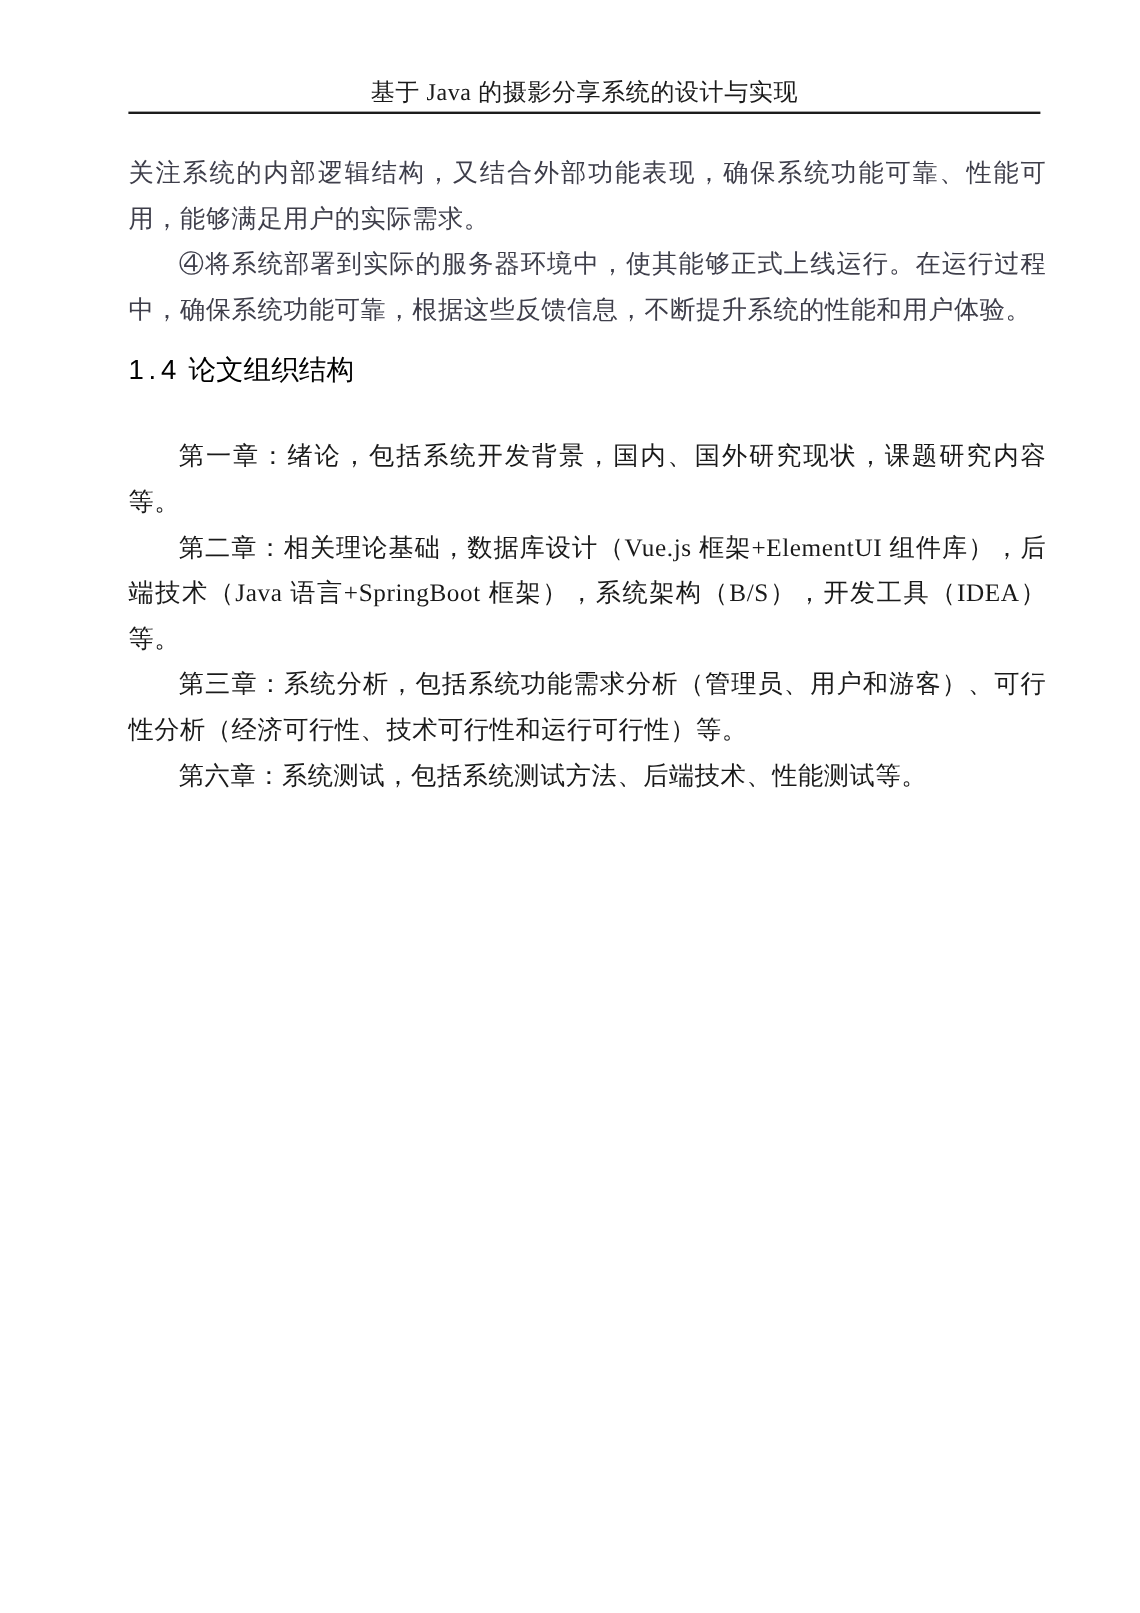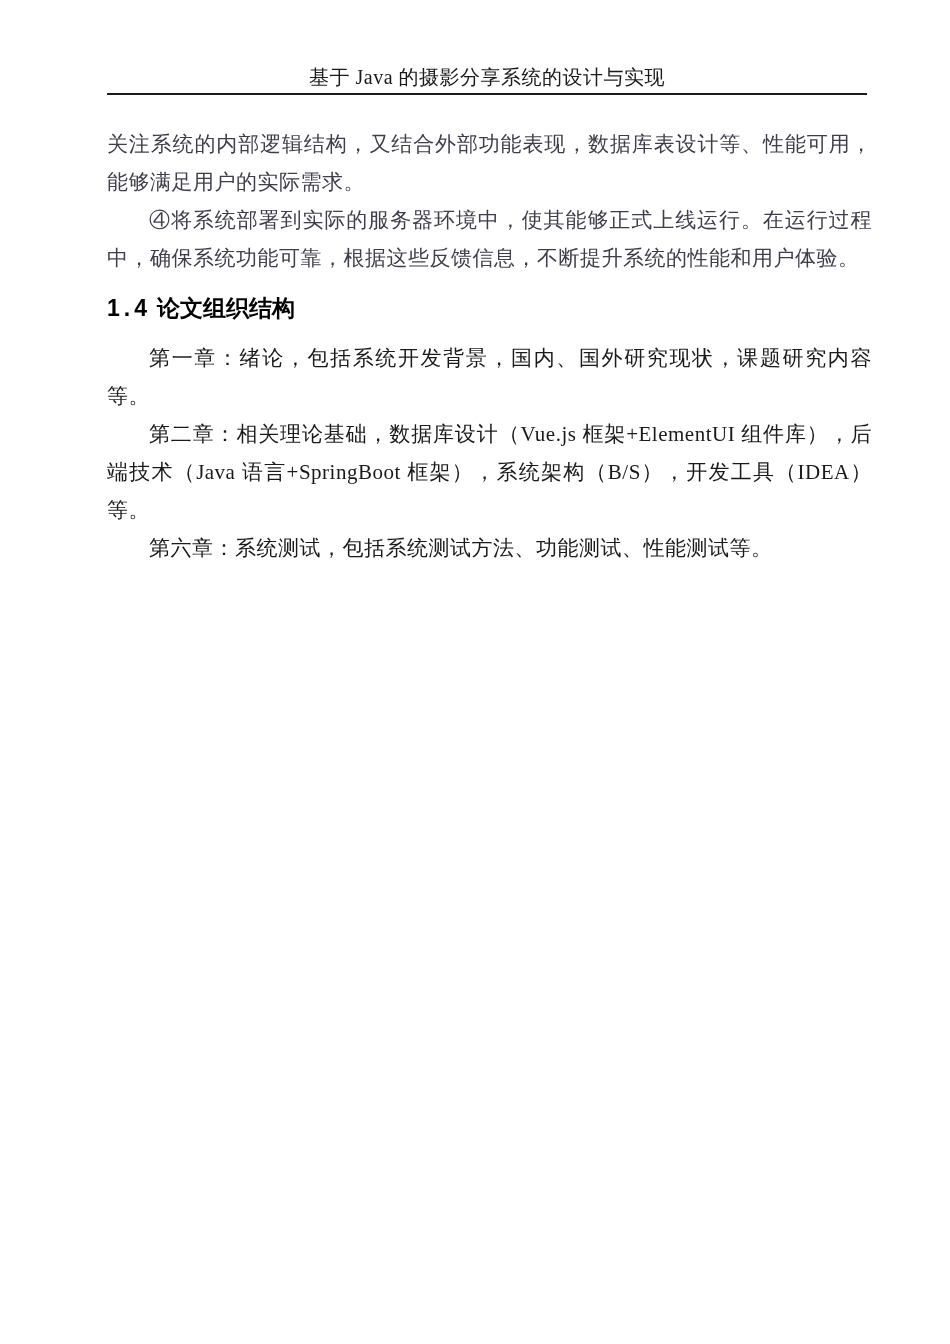--- a/index.html
+++ b/index.html
@@ -43,31 +43,31 @@
   }
   p.body-para {
     color: #3e3e4a;
   }
   p.indent {
     text-indent: 2em;
   }
   .section-heading {
     margin: 16px 0 0 0;
     font-family: "Liberation Sans", "DejaVu Sans", sans-serif;
-    font-weight: bold;
+    font-weight: normal;
     font-size: 23px;
     line-height: 30px;
     color: #000000;
   }
   .section-heading .heading-number {
     letter-spacing: 4px;
     margin-right: 6px;
   }
   .chapter-list {
-    margin-top: 16px;
+    margin-top: 38px;
   }
   .chapter-list p {
     color: #1a1a1a;
   }
   .footer {
     position: absolute;
     top: 1224px;
     left: 0;
     width: 100%;
     text-align: center;
@@ -82,32 +82,33 @@
 <body>
 
 <div class="page">
 
   <div class="header">
     <span class="header-title">基于 Java 的摄影分享系统的设计与实现</span>
   </div>
 
   <div class="content">
 
-    <p class="body-para">关注系统的内部逻辑结构，又结合外部功能表现，数据库表设计等、性能可用，能够满足用户的实际需求。</p>
+    <p class="body-para">关注系统的内部逻辑结构，又结合外部功能表现，确保系统功能可靠、性能可用，能够满足用户的实际需求。</p>
 
     <p class="body-para indent">④将系统部署到实际的服务器环境中，使其能够正式上线运行。在运行过程中，确保系统功能可靠，根据这些反馈信息，不断提升系统的性能和用户体验。</p>
 
     <h2 class="section-heading">
       <span class="heading-number">1.4</span><span>论文组织结构</span>
     </h2>
 
     <div class="chapter-list">
       <p class="indent">第一章：绪论，包括系统开发背景，国内、国外研究现状，课题研究内容等。</p>
       <p class="indent">第二章：相关理论基础，数据库设计（Vue.js 框架+ElementUI 组件库），后端技术（Java 语言+SpringBoot 框架），系统架构（B/S），开发工具（IDEA）等。</p>
-      <p class="indent">第六章：系统测试，包括系统测试方法、功能测试、性能测试等。</p>
+      <p class="indent">第三章：系统分析，包括系统功能需求分析（管理员、用户和游客）、可行性分析（经济可行性、技术可行性和运行可行性）等。</p>
+      <p class="indent">第六章：系统测试，包括系统测试方法、后端技术、性能测试等。</p>
     </div>
 
   </div>
 
   <div class="footer">
     <span class="page-number">3</span>
   </div>
 
 </div>
 

